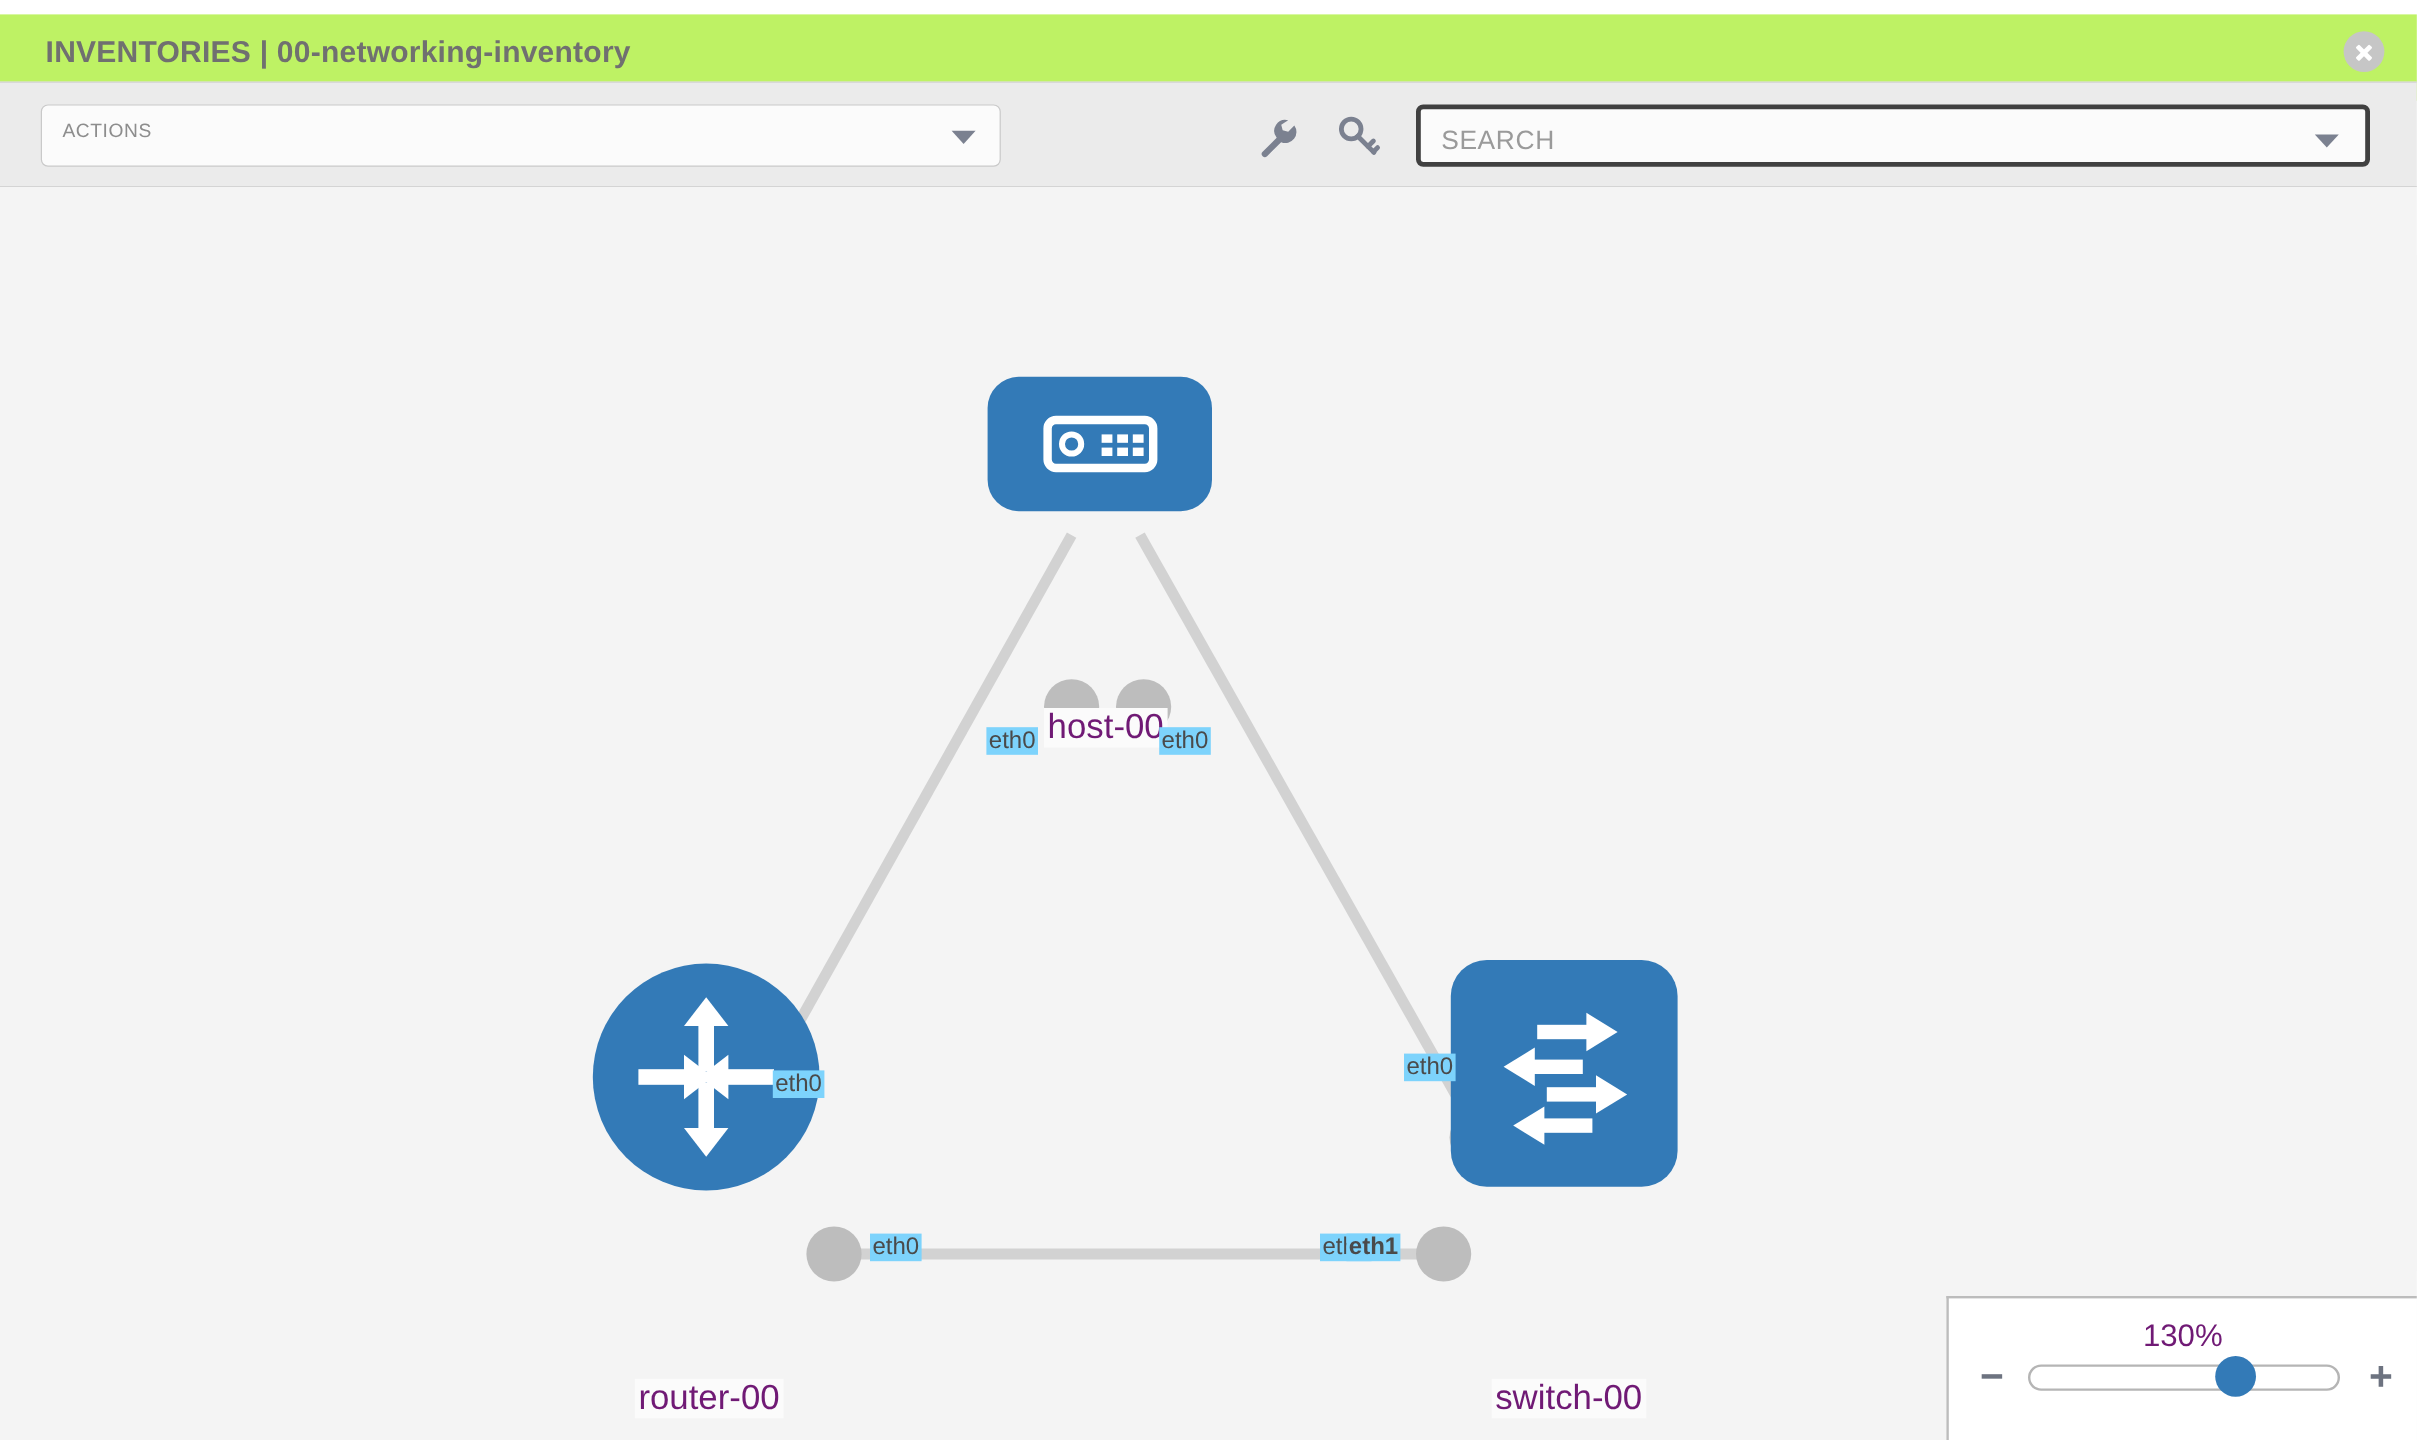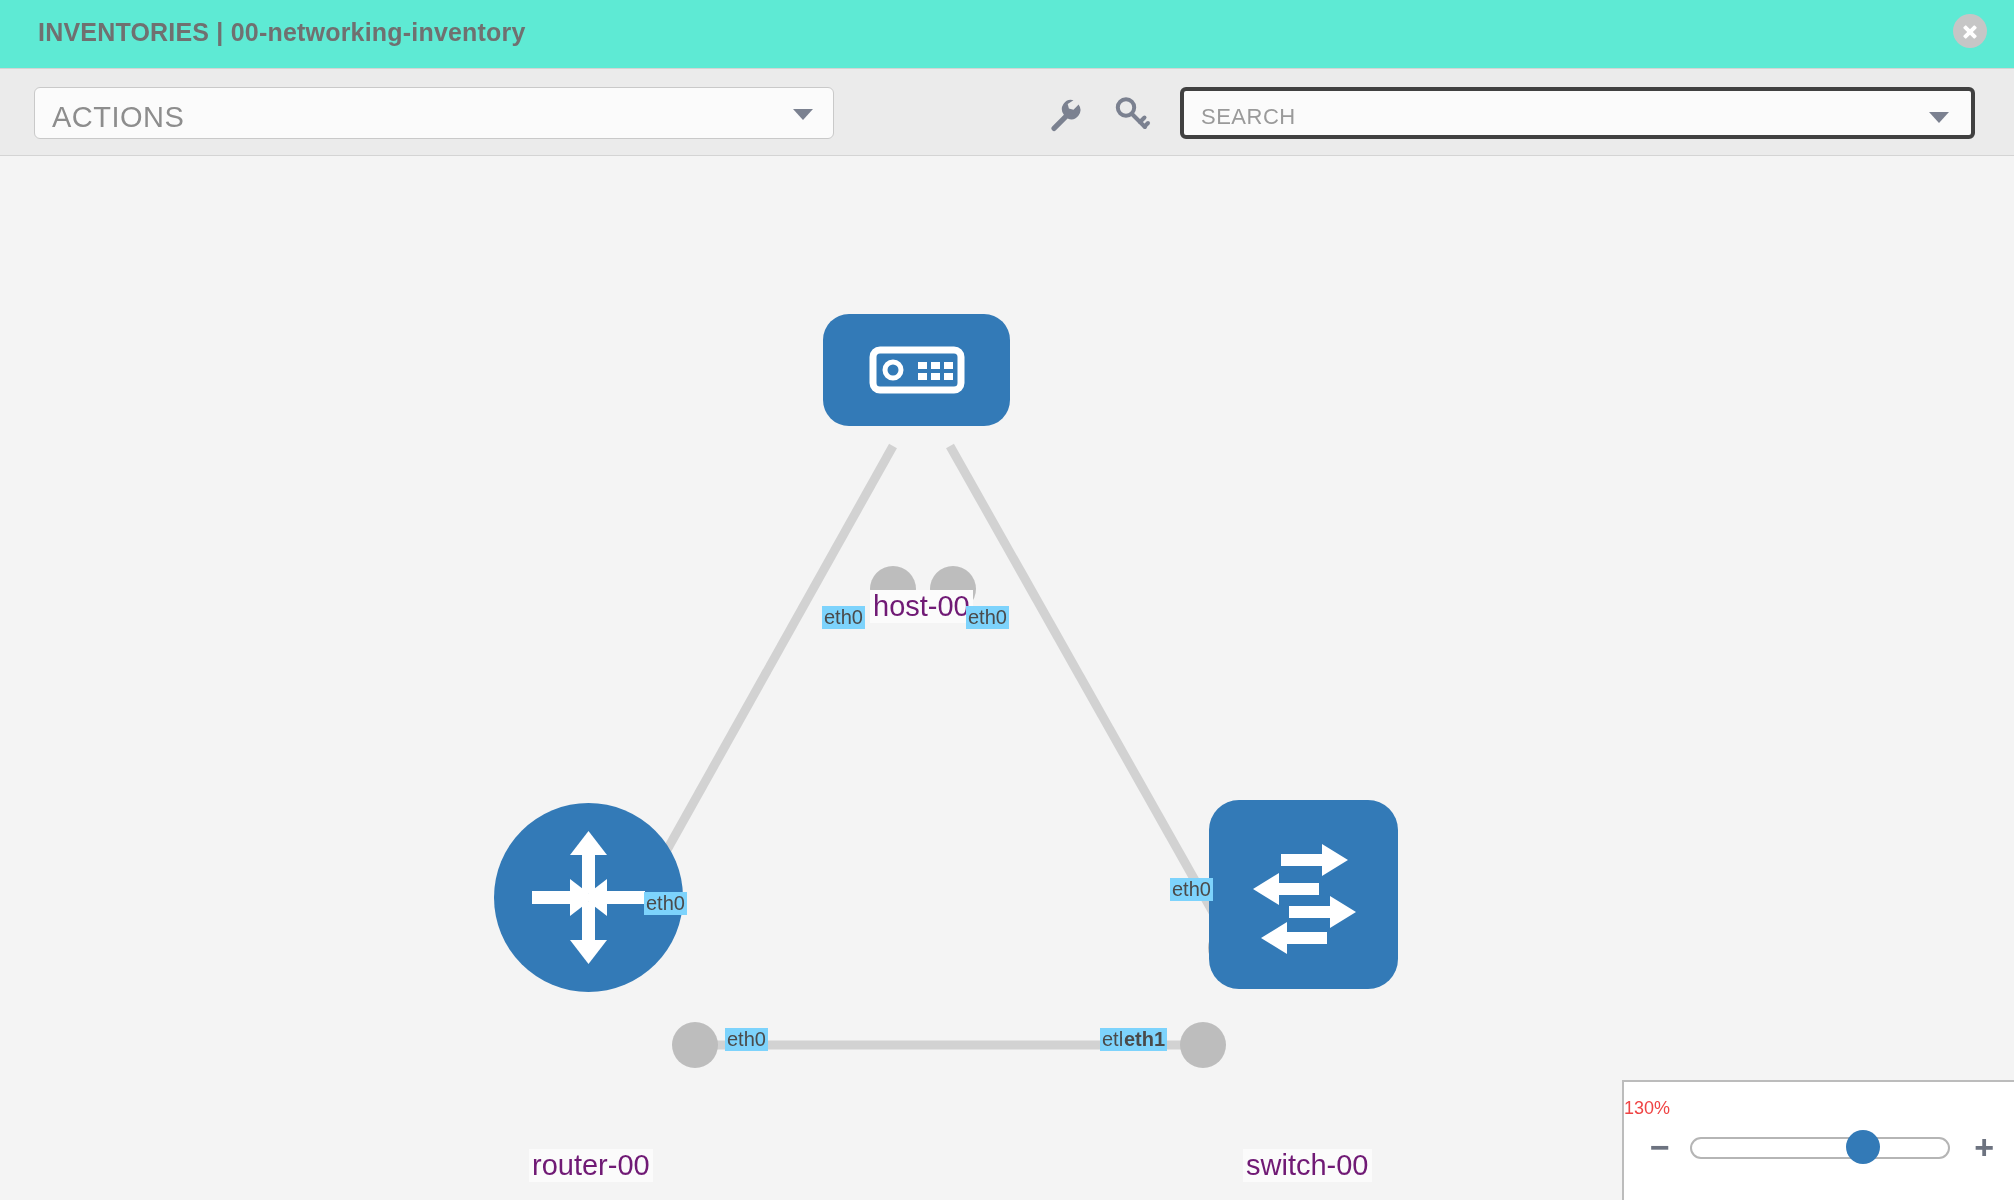--- a/index.html
+++ b/index.html
@@ -11,24 +11,24 @@
     width: 2014px;
     height: 1200px;
     font-family: "Liberation Sans", sans-serif;
     overflow: hidden;
     position: relative;
   }
 
   
   .header {
     position: absolute;
-    top: 0; left: 0;
+    top: 12px; left: 0;
     width: 2014px;
     height: 72px;
-    background: #5eead4;
+    background: #bef264;
     box-sizing: border-box;
   }
   .header-title {
     position: absolute;
     left: 38px;
     top: 18px;
     font-size: 25px;
     font-weight: bold;
     color: #707070;
     letter-spacing: 0.2px;
@@ -78,21 +78,21 @@
     background: #fbfbfb;
     border: 1px solid #c9c9c9;
     border-radius: 6px;
     box-sizing: border-box;
     cursor: pointer;
   }
   .actions-label {
     position: absolute;
     left: 17px;
     top: 13px;
-    font-size: 29px;
+    font-size: 16px;
     color: #8d8d8d;
     letter-spacing: 0.5px;
   }
   .caret {
     position: absolute;
     width: 0; height: 0;
     border-left: 10px solid transparent;
     border-right: 10px solid transparent;
     border-top: 11px solid #7b8190;
   }
@@ -224,22 +224,23 @@
     height: 120px;
     background: #ffffff;
     border-left: 2px solid #bcbcbc;
     border-top: 2px solid #bcbcbc;
     box-sizing: border-box;
   }
   .zoom-level {
     position: absolute;
     top: 16px;
     left: 0; right: 0;
-    font-size: 18px;
-    color: #ef4444;
+    text-align: center;
+    font-size: 26px;
+    color: #701a75;
   }
   .zoom-minus, .zoom-plus {
     position: absolute;
     top: 48px;
     color: #6d7380;
     font-size: 34px;
     line-height: 34px;
     font-weight: bold;
     cursor: pointer;
     user-select: none;

